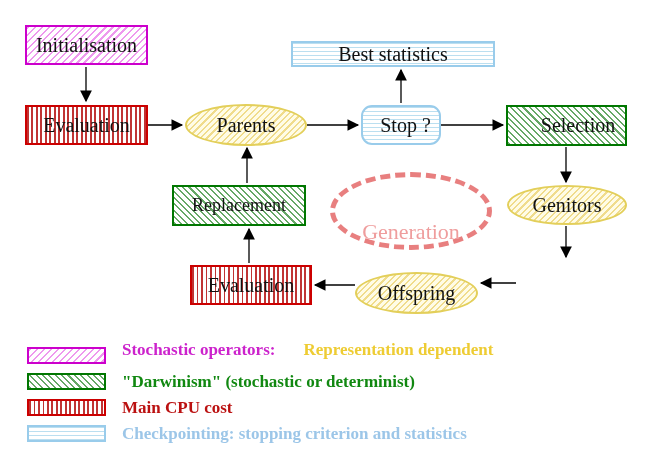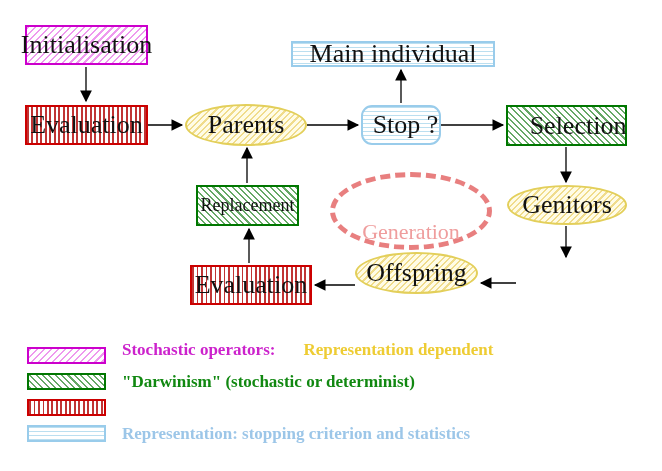--- a/index.html
+++ b/index.html
@@ -11,21 +11,21 @@
     font-family: "Liberation Serif", "DejaVu Serif", serif;
     overflow: hidden;
   }
   .node {
     position: absolute;
     display: flex;
     align-items: center;
     justify-content: center;
     text-align: center;
     color: #111;
-    font-size: 26px;
+    font-size: 20px;
     box-sizing: border-box;
     background-color: #fff;
   }
   .ellipse { border-radius: 50%; }
 
   .hatch-magenta {
     border: 2px solid #cc00cc;
     background: repeating-linear-gradient(135deg, #ee99ee 0px, #ee99ee 1.6px, #ffffff 1.6px, #ffffff 5px);
   }
   .stripe-red {
@@ -114,63 +114,66 @@
 
   <div class="node stripe-red" style="left:25px; top:105px; width:123px; height:40px;">
     <span>Evaluation</span>
   </div>
 
   <div class="node ellipse hatch-yellow" style="left:185px; top:104px; width:122px; height:42px;">
     <span>Parents</span>
   </div>
 
   <div class="node stripe-blue" style="left:291px; top:41px; width:204px; height:26px;">
-    <span>Main individual</span>
+    <span>Best statistics</span>
   </div>
 
   <div class="node stripe-blue" style="left:361px; top:105px; width:80px; height:40px; border-radius:11px;padding-left:9px;">
     <span>Stop ?</span>
   </div>
 
   <div class="node hatch-green" style="left:506px; top:105px; width:121px; height:41px;padding-left:23px;">
     <span>Selection</span>
   </div>
 
-  <div class="node hatch-green" style="left:196px; top:185px; width:103px; height:41px; font-size:18px;">
+  <div class="node hatch-green" style="left:172px; top:185px; width:134px; height:41px; font-size:18px;">
     <span>Replacement</span>
   </div>
 
   <div class="generation-ellipse">
     <span>Generation</span>
   </div>
 
   <div class="node ellipse hatch-yellow" style="left:507px; top:185px; width:120px; height:40px;">
     <span>Genitors</span>
   </div>
 
   <div class="node stripe-red" style="left:190px; top:265px; width:122px; height:40px;">
     <span>Evaluation</span>
   </div>
 
-  <div class="node ellipse hatch-yellow" style="left:355px; top:252px; width:123px; height:42px;">
+  <div class="node ellipse hatch-yellow" style="left:355px; top:272px; width:123px; height:42px;">
     <span>Offspring</span>
   </div>
 
 
   <div class="legend-swatch hatch-magenta" style="top:347px;"></div>
   <div class="legend-text" style="top:341px; color:#cc22cc;justify-content:flex-end;">
     <span>Stochastic operators:</span>
     <span class="part2" style="color:#eecc33;">Representation dependent</span>
   </div>
 
   <div class="legend-swatch hatch-green" style="top:373px;"></div>
   <div class="legend-text" style="top:373px; color:#118811;">
     <span>"Darwinism" (stochastic or determinist)</span>
   </div>
 
   <div class="legend-swatch stripe-red" style="top:399px;"></div>
+  <div class="legend-text" style="top:399px; color:#bb1111;">
+    <span>Main CPU cost</span>
+  </div>
 
   <div class="legend-swatch stripe-blue" style="top:425px;"></div>
   <div class="legend-text" style="top:425px; color:#9cc6e8;">
-    <span>Representation: stopping criterion and statistics</span>
+    <span>Checkpointing: stopping criterion and statistics</span>
   </div>
 
 </div>
 
 </body></html>

